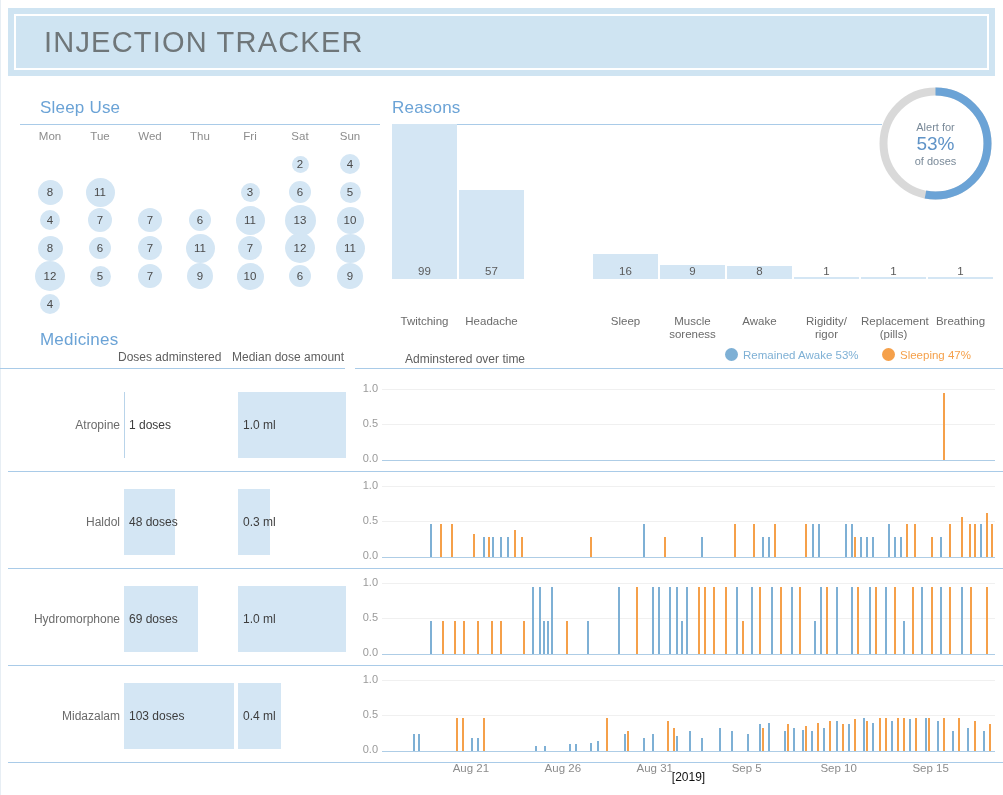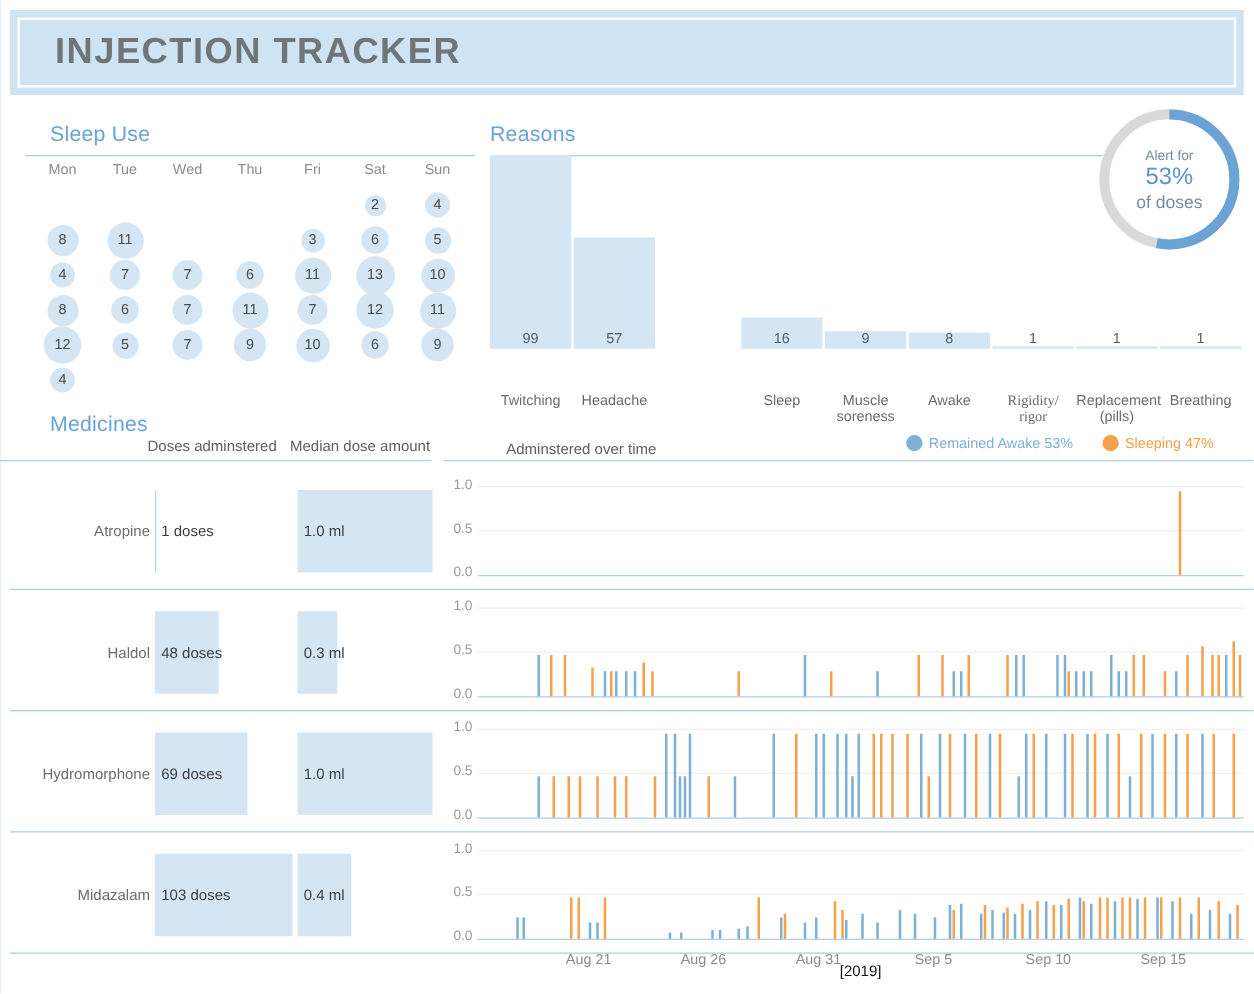--- a/index.html
+++ b/index.html
@@ -6,21 +6,21 @@
   body{
     width:1003px;height:795px;background:#ffffff;
     font-family:"Liberation Sans", sans-serif;
     color:#595959;overflow:hidden;position:relative;
   }
   .page-border{position:absolute;left:0;top:0;width:1003px;height:795px;border-left:1px solid #e7eef4;box-sizing:border-box;}
 
   
   .header-band{position:absolute;left:8px;top:8px;width:987px;height:68px;background:#cfe4f2;padding:6px;box-sizing:border-box;}
   .header-inner{width:100%;height:100%;border:2px solid #ffffff;box-sizing:border-box;position:relative;}
-  .app-title{position:absolute;left:28px;top:50%;transform:translateY(-50%);font-size:29px;letter-spacing:1.2px;color:#6f7679;font-weight:700;white-space:nowrap;}
+  .app-title{position:absolute;left:28px;top:50%;transform:translateY(-50%);font-size:29px;letter-spacing:1.2px;color:#6f7679;font-weight:400;white-space:nowrap;}
   .range-select{position:absolute;right:20px;top:50%;transform:translateY(-50%);width:152px;height:23px;background:#ffffff;border:1px solid #a6a6a6;box-sizing:border-box;display:flex;align-items:center;}
   .range-select .val{font-size:10.5px;color:#3c3c3c;padding-left:7px;flex:1;white-space:nowrap;}
   .range-select .caret{width:0;height:0;border-left:4.5px solid transparent;border-right:4.5px solid transparent;border-top:5px solid #1a1a1a;margin-right:9px;}
 
   
   .sec-title{position:absolute;font-size:17px;color:#6ba3d6;font-weight:400;letter-spacing:.2px;}
   .rule{position:absolute;background:#a9cbe8;height:1px;}
 
   
   #daily-use{position:absolute;left:20px;top:98px;width:360px;height:225px;}
@@ -36,21 +36,21 @@
   .rbar-col{position:absolute;bottom:0;}
   .rbar{position:absolute;bottom:0;left:0;width:100%;background:#d4e6f4;}
   .rbar-val{position:absolute;bottom:2px;left:0;width:100%;text-align:center;font-size:11.5px;color:#5a5a5a;}
   .rbar-lab{position:absolute;top:196px;font-size:11.5px;color:#6b6b6b;text-align:center;line-height:13px;}
 
   
   #alert-donut{position:absolute;left:876px;top:84px;width:119px;height:119px;}
   .donut-text{position:absolute;left:0;top:0;width:119px;height:119px;display:flex;flex-direction:column;align-items:center;justify-content:center;}
   .donut-text .t1{font-size:11px;color:#7a8a99;}
   .donut-text .t2{font-size:19px;color:#5f93c7;line-height:22px;}
-  .donut-text .t3{font-size:14px;color:#7a8a99;}
+  .donut-text .t3{font-size:11px;color:#7a8a99;}
 
   
   #medicines{position:absolute;left:0;top:330px;width:1003px;height:440px;}
   .med-col-head{position:absolute;font-size:12px;color:#5e5e5e;white-space:nowrap;}
   .legend-item{position:absolute;display:flex;align-items:center;font-size:11.5px;}
   .legend-dot{width:13px;height:13px;border-radius:50%;margin-right:5px;}
 
   .med-row{position:absolute;left:0;width:1003px;height:94px;}
   .med-name{position:absolute;right:0;top:50%;transform:translateY(-50%);font-size:12px;color:#6b6b6b;white-space:nowrap;text-align:right;}
   .bar-box{position:absolute;top:50%;transform:translateY(-50%);background:#d4e6f4;}
@@ -208,21 +208,21 @@
 soreness</div>
       </div>
       <div class="rbar-col" style="left: 335px; width: 65px; height: 160px;">
         <div class="rbar" style="height: 12.5253px;"></div>
         <div class="rbar-val">8</div>
         <div class="rbar-lab" style="left: 0px; width: 65px; white-space: pre-line;">Awake</div>
       </div>
       <div class="rbar-col" style="left: 402px; width: 65px; height: 160px;">
         <div class="rbar" style="height: 2px;"></div>
         <div class="rbar-val">1</div>
-        <div class="rbar-lab" style="left: 0px; width: 65px; white-space: pre-line; font-family: Liberation Serif, serif;">Rigidity/ rigor</div>
+        <div class="rbar-lab" style="left: 0px; width: 65px; white-space: pre-line;">Rigidity/ rigor</div>
       </div>
       <div class="rbar-col" style="left: 469px; width: 65px; height: 160px;">
         <div class="rbar" style="height: 2px;"></div>
         <div class="rbar-val">1</div>
         <div class="rbar-lab" style="left: 0px; width: 65px; white-space: pre-line;">Replacement
 (pills)</div>
       </div>
       <div class="rbar-col" style="left: 536px; width: 65px; height: 160px;">
         <div class="rbar" style="height: 2px;"></div>
         <div class="rbar-val">1</div>

